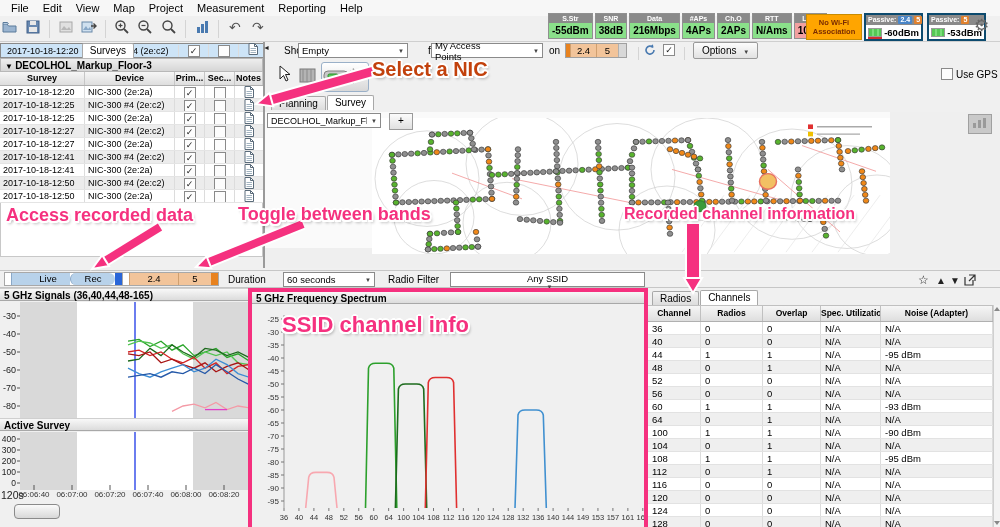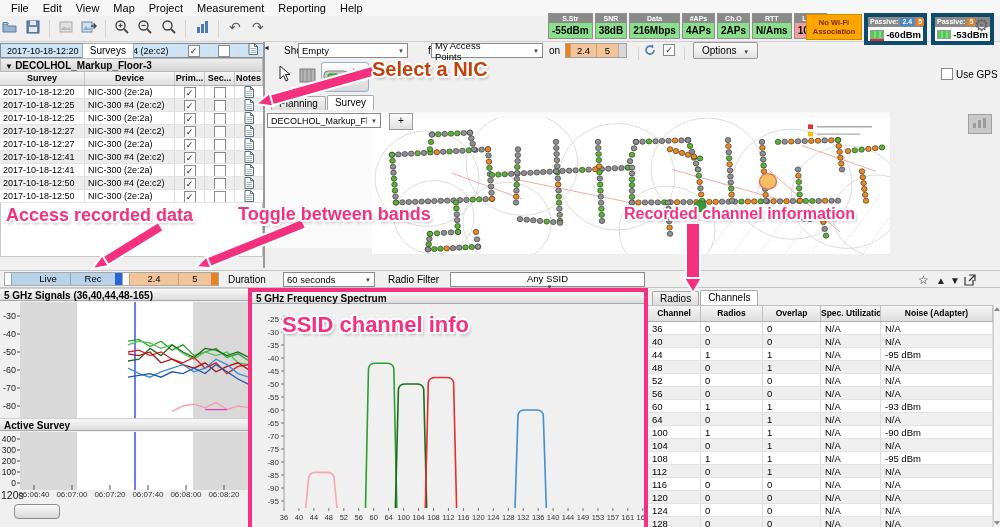--- a/index.html
+++ b/index.html
@@ -11,21 +11,21 @@
   #toolbar{position:absolute;left:0;top:16px;width:1000px;height:26px;background:#f0f0f0;border-bottom:1px solid #cfcfcf;box-sizing:border-box;}
   .tbtn{position:relative;display:inline-block;width:20px;height:20px;margin-top:3px;text-align:center;vertical-align:top;}
   .tsep{display:inline-block;width:1px;height:18px;background:#d4d4d4;margin:4px 3px 0 3px;vertical-align:top;}
   
   #status-metrics{position:absolute;left:548px;top:13px;display:flex;gap:2px;z-index:5;}
   .metric{display:flex;flex-direction:column;border:1px solid #909090;background:#8a8a8a;}
   .m-l{font-size:7px;font-weight:bold;color:#fff;text-align:center;height:9px;line-height:9px;padding:0 3px;}
   .m-v{font-size:10px;font-weight:bold;text-align:center;height:15px;line-height:15px;padding:0 3px;}
   #no-wifi{position:absolute;left:806px;top:14px;width:54px;height:24px;border:1px solid #c98c00;font-size:7.5px;font-weight:bold;color:#7a2c00;display:flex;align-items:center;text-align:center;line-height:9px;z-index:5;}
   #passive-meters{position:absolute;left:864px;top:13px;display:flex;gap:4px;z-index:5;}
-  .pmeter{width:55px;border:4px solid #0c4a6e;background:#fff;}
+  .pmeter{width:55px;border:2px solid #0c4a6e;background:#fff;}
   .pm-h{background:#8a8a8a;color:#fff;font-size:7px;font-weight:bold;height:10px;line-height:10px;display:flex;gap:2px;padding:0 2px;align-items:center;}
   .pm-badge{display:inline-block;color:#fff;font-size:7px;padding:0 2px;border-radius:1px;line-height:8px;}
   .pm-b{display:flex;align-items:center;gap:2px;padding:1px 2px;height:12px;}
   .pm-bar{width:18px;height:7px;background:repeating-linear-gradient(90deg,#55c855 0 3px,#7ade7a 3px 5px);border:1px solid #9a9a9a;}
   .pm-bar-red{box-shadow:0 2px 0 #d03030;}
   .pm-val{font-size:9.5px;font-weight:bold;margin-left:auto;}
   #gear{position:absolute;left:974px;top:15px;font-size:17px;color:#666;z-index:5;}
   
   #left-panel{position:absolute;left:0;top:42px;width:263px;height:226px;background:#f0f0f0;}
   .tabrow{height:16px;display:flex;align-items:flex-end;padding-left:2px;}
@@ -770,21 +770,21 @@
           <rect x="4" y="8" width="3" height="5" fill="#9a9a9a"></rect>
           <rect x="9" y="5" width="3" height="8" fill="#9a9a9a"></rect>
           <rect x="14" y="3" width="3" height="10" fill="#9a9a9a"></rect>
         </svg></div>
   </div>
 
   <div id="playback-bar">
     <div class="pgroup" style="left:4px;">
       <div class="pchip"></div>
       <div class="pbtn" style="width:44px;padding-left:14px;">Live</div>
-      <div class="pbtn" style="width:44px;">Rec</div>
+      <div class="pbtn" style="width:44px;border-radius:6px;">Rec</div>
       <div class="pbar" id="rec-bar" style="background: rgb(42, 102, 216);"></div>
     </div>
     <div class="pgroup" style="left:122px;">
       <div class="pchip"></div>
       <div class="pbtn" style="width:48px;background:#f2c49a;border-left:1px solid #d0a070;">2.4</div>
       <div class="pbtn" style="width:32px;background:#f2c49a;border-left:1px solid #d0a070;">5</div>
       <div class="pbar" id="band-bar" style="background: rgb(232, 130, 30);"></div>
     </div>
     <span class="plabel" style="left:228px;">Duration</span>
     <div class="sel psel" style="left:283px;width:92px;">

